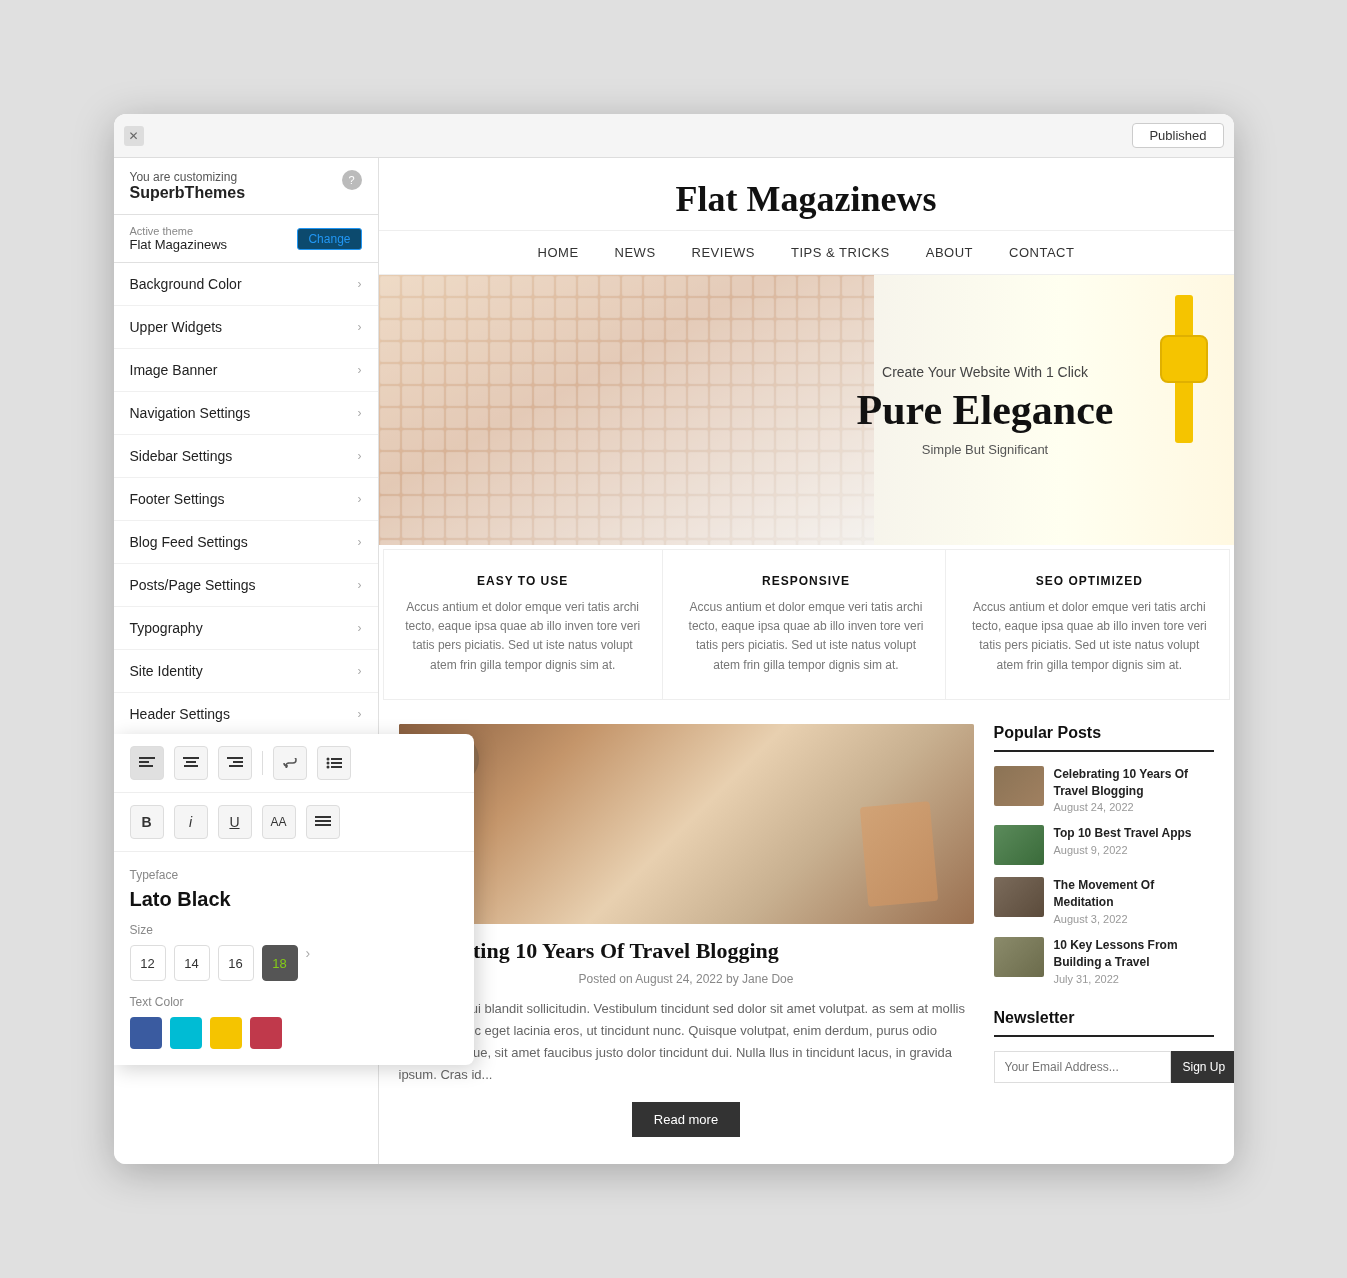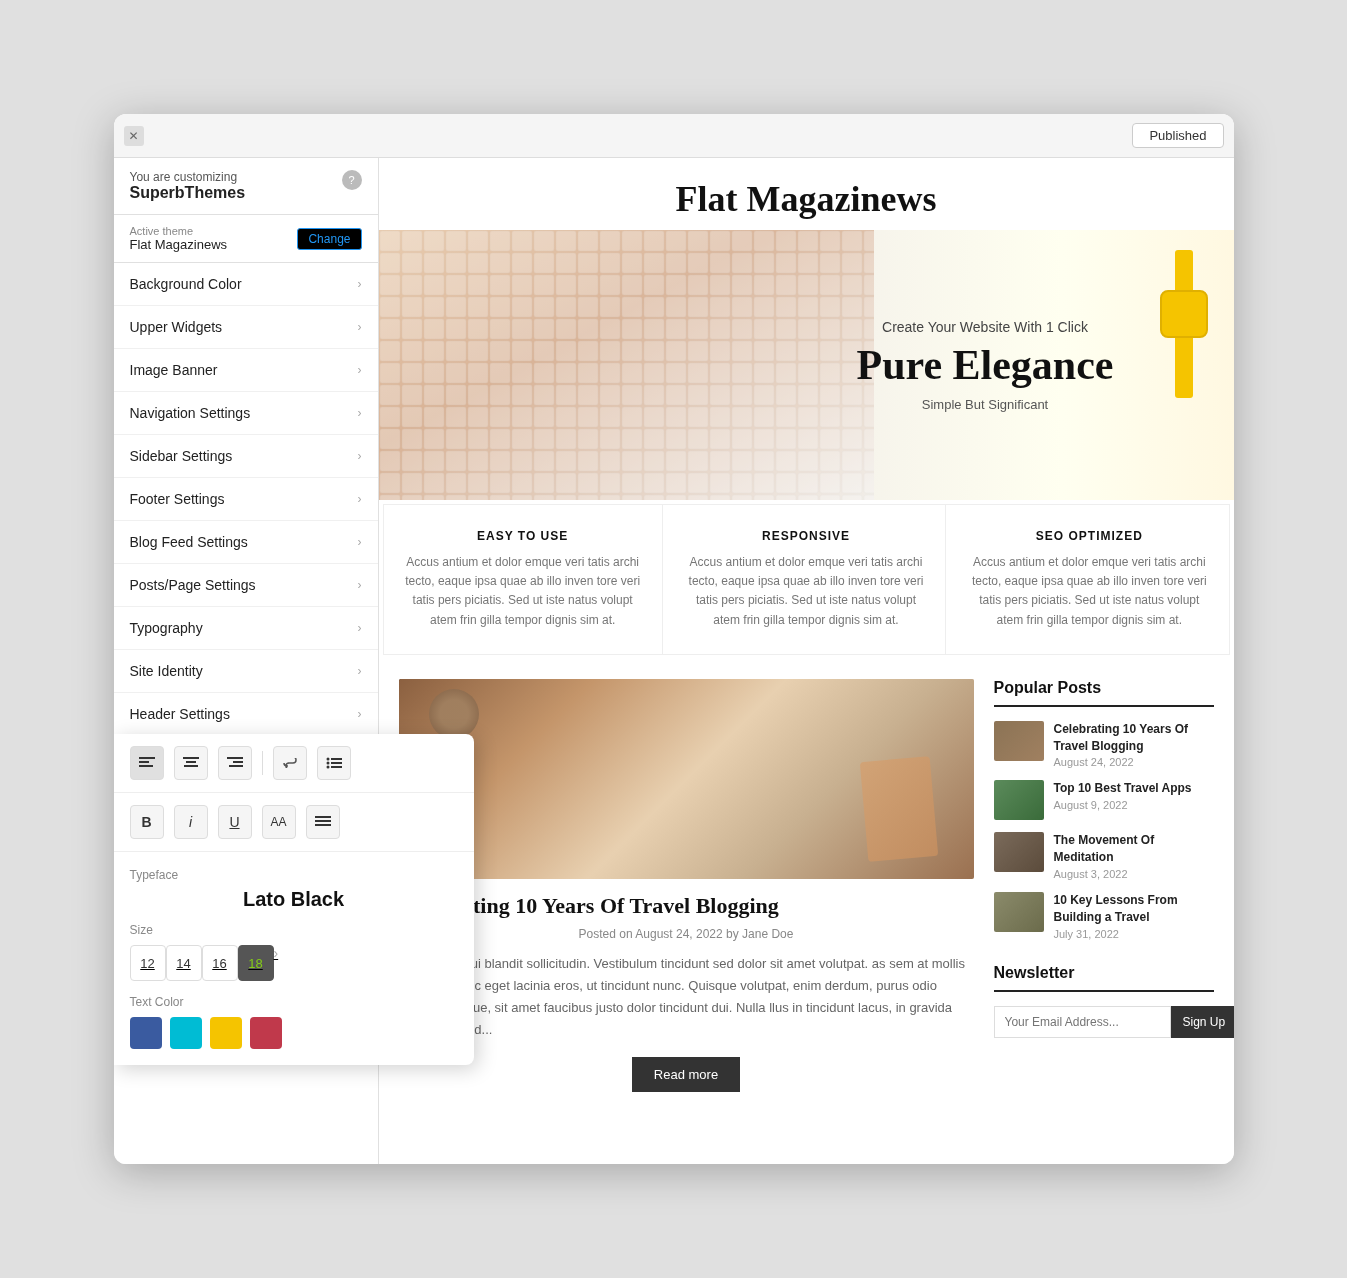--- a/index.html
+++ b/index.html
@@ -16,37 +16,37 @@
 
     
     .sidebar { width: 265px; background: #fff; border-right: 1px solid #e0e0e0; display: flex; flex-direction: column; z-index: 10; }
     .sidebar-header { padding: 12px 16px; border-bottom: 1px solid #e0e0e0; display: flex; justify-content: space-between; align-items: flex-start; }
     .sidebar-header-text .label { font-size: 12px; color: #555; }
     .sidebar-header-text .site-name { font-size: 16px; font-weight: bold; color: #222; }
     .help-icon { width: 20px; height: 20px; border-radius: 50%; background: #bbb; color: #fff; display: flex; align-items: center; justify-content: center; font-size: 11px; cursor: pointer; }
     .active-theme { padding: 10px 16px; border-bottom: 1px solid #e0e0e0; display: flex; justify-content: space-between; align-items: center; }
     .active-theme .theme-label { font-size: 11px; color: #888; }
     .active-theme .theme-name { font-size: 13px; color: #222; }
-    .change-btn { background: #000000; border: 1px solid #2196f3; color: #2196f3; border-radius: 3px; padding: 3px 10px; font-size: 12px; cursor: pointer; }
+    .change-btn { background: #0c4a6e; border: 1px solid #2196f3; color: #2196f3; border-radius: 3px; padding: 3px 10px; font-size: 12px; cursor: pointer; }
     .sidebar-menu { flex: 1; overflow-y: auto; }
     .sidebar-item { display: flex; justify-content: space-between; align-items: center; padding: 13px 16px; border-bottom: 1px solid #f0f0f0; cursor: pointer; font-size: 14px; color: #222; }
     .chevron { color: #aaa; font-size: 12px; }
 
     
     .typography-popup { position: absolute; left: 0; top: 620px; width: 360px; background: #fff; box-shadow: 4px 4px 20px rgba(0,0,0,0.18); border-radius: 0 8px 8px 0; z-index: 50; padding: 0; }
     .typo-toolbar { display: flex; align-items: center; gap: 10px; padding: 12px 16px; border-bottom: 1px solid #eee; }
     .typo-tool-btn { width: 34px; height: 34px; display: flex; align-items: center; justify-content: center; background: #f5f5f5; border: 1px solid #ddd; border-radius: 4px; cursor: pointer; font-size: 14px; color: #333; }
     .typo-tool-btn.active { background: #e0e0e0; }
     .typo-divider { height: 24px; width: 1px; background: #ddd; }
     .typo-row2 { display: flex; align-items: center; gap: 10px; padding: 12px 16px; border-bottom: 1px solid #eee; }
     .typo-section { padding: 16px; }
     .typo-label { font-size: 12px; color: #888; margin-bottom: 6px; }
-    .typo-value { font-size: 20px; font-weight: 900; color: #111; margin-bottom: 12px; text-align: center; }
+    .typo-value { font-size: 20px; font-weight: 900; color: #111; margin-bottom: 12px; }
     .size-label { font-size: 12px; color: #888; margin-bottom: 8px; }
-    .size-options { display: flex; align-items: flex-start; margin-bottom: 14px; text-decoration: underline; }
+    .size-options { display: flex; align-items: flex-start; gap: 8px; margin-bottom: 14px; }
     .size-btn { width: 36px; height: 36px; display: flex; align-items: center; justify-content: center; border: 1px solid #ddd; border-radius: 4px; font-size: 13px; cursor: pointer; background: #fff; color: #333; }
     .size-btn.active { background: #555; color: #84cc16; border-color: #555; }
     .size-arrow { color: #aaa; font-size: 14px; cursor: pointer; }
     .color-label { font-size: 12px; color: #888; margin-bottom: 8px; }
     .color-swatches { display: flex; gap: 8px; }
     .color-swatch { width: 32px; height: 32px; border-radius: 4px; cursor: pointer; }
 
     
     .preview-area { flex: 1; overflow-y: auto; background: #f5f5f5; }
     .preview-inner { background: #fff; min-height: 100%; }
@@ -261,20 +261,28 @@
       </div>
     </div>
 
     <div class="preview-area">
       <div class="preview-inner">
 
         <div class="site-header">
           <h1 class="site-title">Flat Magazinews</h1>
         </div>
 
+        <nav class="site-nav">
+          <a class="nav-link">HOME</a>
+          <a class="nav-link">NEWS</a>
+          <a class="nav-link">REVIEWS</a>
+          <a class="nav-link">TIPS &amp; TRICKS</a>
+          <a class="nav-link">ABOUT</a>
+          <a class="nav-link">CONTACT</a>
+        </nav>
 
         <div class="hero">
           <div class="hero-bg"></div>
 
           <div style="position:absolute;left:0;top:0;width:58%;height:100%;overflow:hidden;">
             <div style="position:absolute;bottom:0;left:0;width:100%;height:100%;background:linear-gradient(to bottom right, #e8c8a8 0%, #d4a888 40%, #f0ece8 100%);opacity:0.8;"></div>
 
             <svg width="100%" height="100%" style="position:absolute;opacity:0.3;">
               <defs>
                 <pattern id="key" x="0" y="0" width="22" height="22" patternUnits="userSpaceOnUse">

